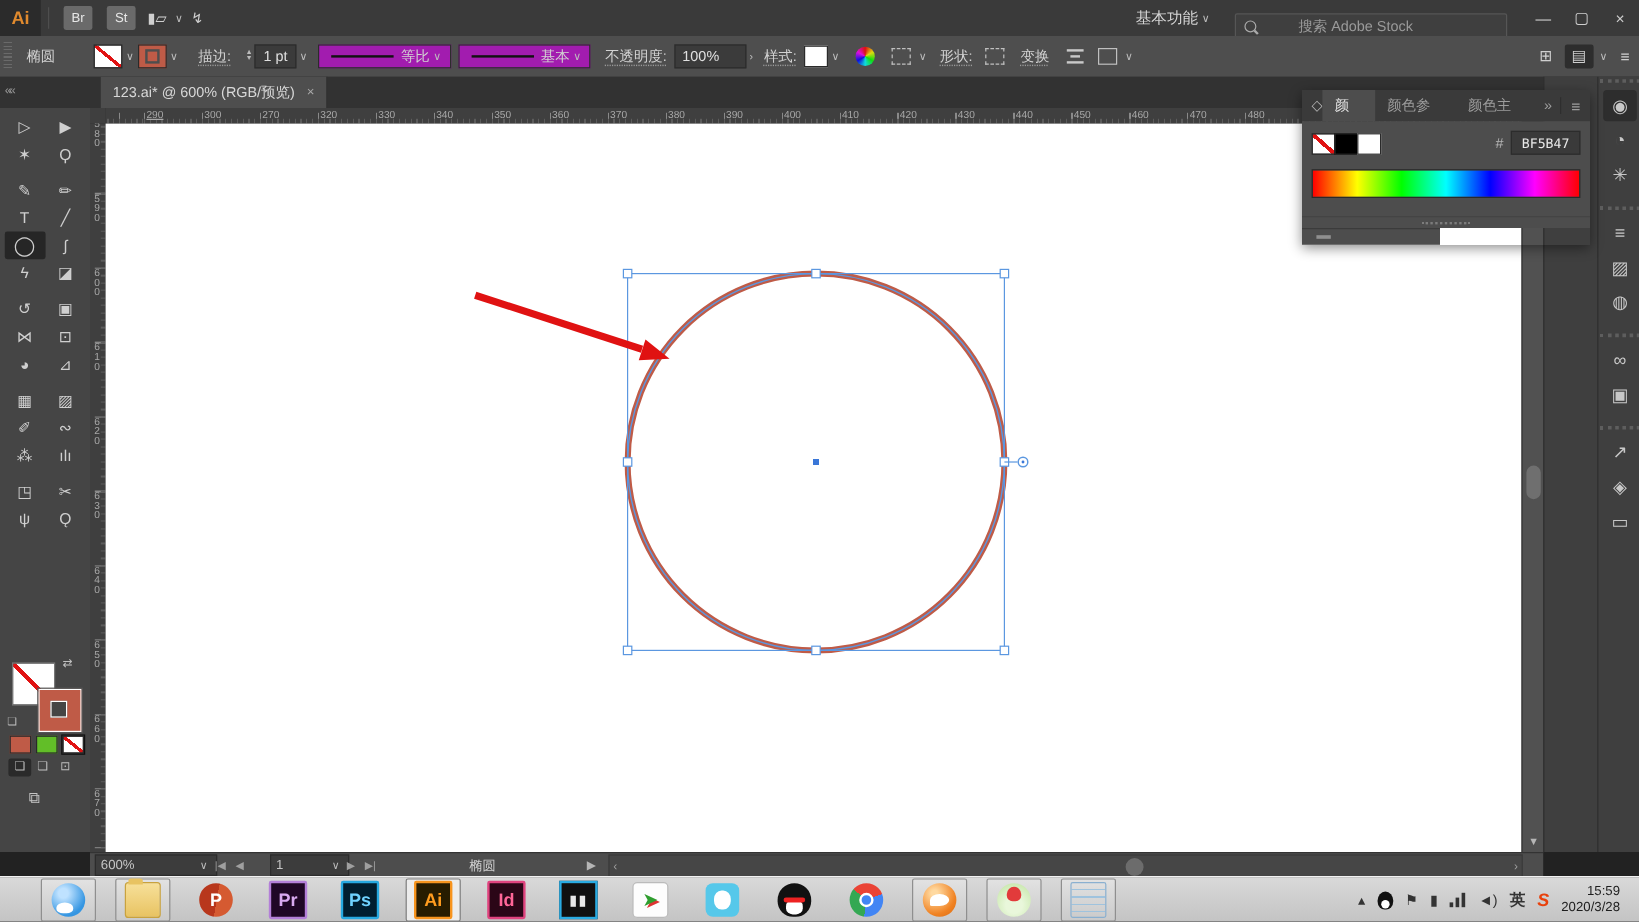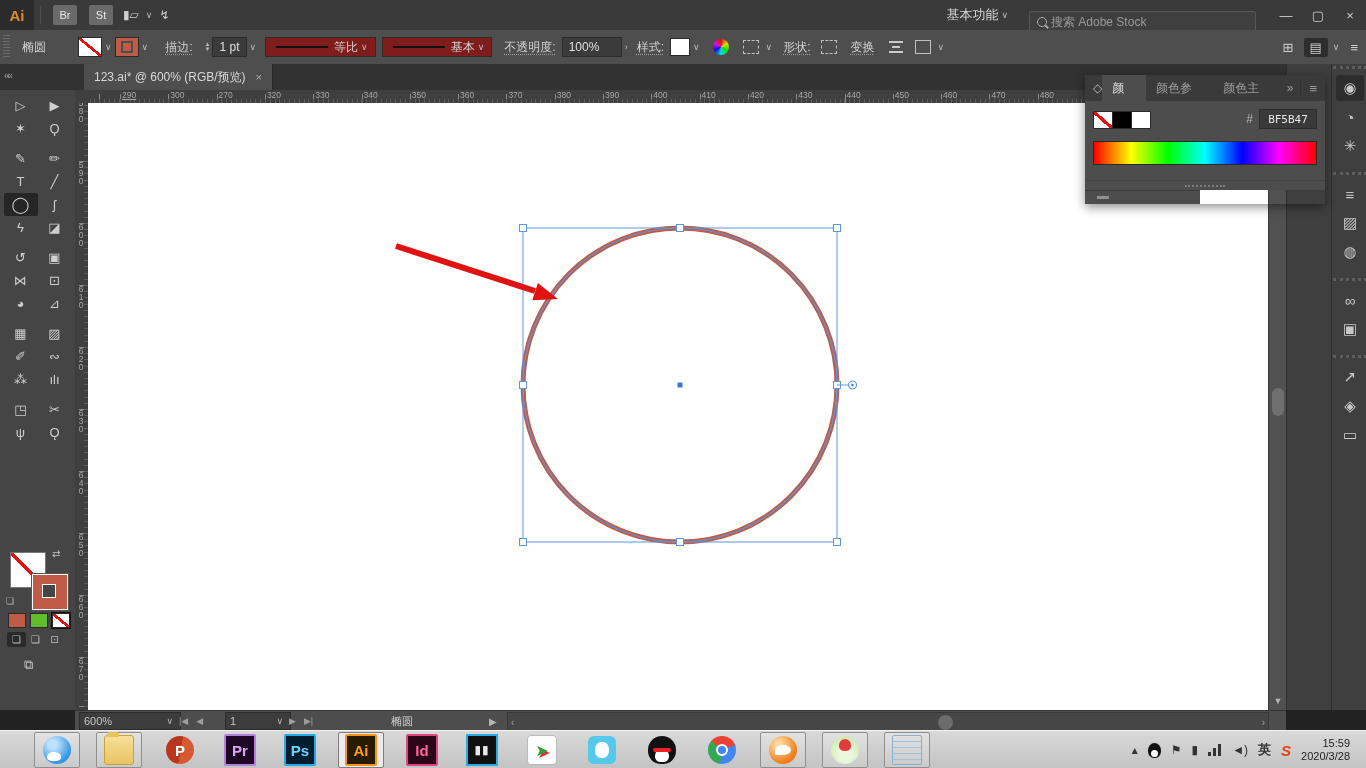--- a/index.html
+++ b/index.html
@@ -9,36 +9,36 @@
   
   #titlebar{position:absolute;left:0;top:0;width:1366px;height:30px;background:#3a3a3a;display:flex;align-items:center;}
   #ai-logo{width:34px;height:30px;background:#2b2b2b;color:#e08a2e;font-weight:bold;font-size:15px;display:flex;align-items:center;justify-content:center;}
   #menubar{display:flex;align-items:center;height:30px;margin-left:8px;}
   .menu-item{padding:0 13px;line-height:30px;font-size:13px;color:#d9d9d9;cursor:default;}
   .tb-sep{width:1px;height:18px;background:#4e4e4e;margin:0 6px;}
   .mini-app{width:24px;height:20px;background:#6a6a6a;color:#e8e8e8;font-size:11px;display:flex;align-items:center;justify-content:center;border-radius:2px;margin:0 6px;}
   .ws-icon{color:#cfcfcf;font-size:12px;margin:0 4px;}
   .caret{color:#bdbdbd;font-size:9px;margin:0 3px;}
   #workspace{margin-left:auto;display:flex;align-items:center;}
-  #search-box{width:225px;height:20px;background:#3f3f3f;border:1px solid #565656;border-radius:2px;margin:14px 14px 0 18px;display:flex;align-items:center;color:#9a9a9a;font-size:12px;}
+  #search-box{width:225px;height:20px;background:#3f3f3f;border:1px solid #565656;border-radius:2px;margin:14px 14px 0 18px;display:flex;align-items:center;color:#9a9a9a;font-size:12px;gap:31px;}
   .mag{width:8px;height:8px;border:1.5px solid #aaa;border-radius:50%;margin:0 4px 0 7px;position:relative;}
   .mag::after{content:"";position:absolute;width:4px;height:1.5px;background:#aaa;transform:rotate(45deg);left:7px;top:8px;}
   .winbtn{width:32px;height:30px;display:flex;align-items:center;justify-content:center;color:#cfcfcf;font-size:13px;}
   
   #controlbar{position:absolute;left:0;top:30px;width:1366px;height:34px;background:#4e4e4e;border-bottom:1px solid #2e2e2e;display:flex;align-items:center;font-size:12px;color:#d2d2d2;}
   .grip{width:7px;height:24px;margin:0 6px 0 3px;background:repeating-linear-gradient(to bottom,#6a6a6a 0 1px,transparent 1px 3px);}
   .cb-label{margin:0 6px;white-space:nowrap;}
   .cb-ulabel{margin:0 6px;white-space:nowrap;text-decoration:underline dotted #9a9a9a;text-underline-offset:3px;}
   .swatch{width:22px;height:18px;border:1px solid #2a2a2a;background:#fff;position:relative;}
   .swatch.none{background:linear-gradient(to top right,#fff 45%,#e01212 45%,#e01212 55%,#fff 55%);}
   .swatch.strokecol{background:var(--stroke);}
   .swatch.strokecol::after{content:"";position:absolute;left:5px;top:3px;width:8px;height:8px;border:2px solid #4e4e4e;background:transparent;}
   .stepper{display:flex;flex-direction:column;font-size:6px;color:#bbb;line-height:5px;margin:0 2px 0 6px;}
   .field{height:18px;background:#3b3b3b;border:1px solid #2c2c2c;display:flex;align-items:center;padding:0 6px;color:#e0e0e0;}
-  .combo{display:flex;align-items:center;border:1px solid #2c2c2c;background:#7f1d1d;height:18px;padding:0 4px;margin-left:6px;}
+  .combo{display:flex;align-items:center;border:1px solid #2c2c2c;background:#a21caf;height:18px;padding:0 4px;margin-left:6px;}
   .lineprev{width:52px;height:2px;background:#111;margin:0 6px;}
   .wheel{width:16px;height:16px;border-radius:50%;margin:0 10px;background:conic-gradient(#f00,#ff0,#0f0,#0ff,#00f,#f0f,#f00);opacity:.8;}
   .dashedbox{width:14px;height:12px;border:1px dashed #c0c0c0;margin:0 4px;}
   .alignicon{width:14px;height:12px;margin:0 8px;background:
      linear-gradient(#c9c9c9,#c9c9c9) 0 0/14px 2px no-repeat,
      linear-gradient(#c9c9c9,#c9c9c9) 3px 5px/8px 2px no-repeat,
      linear-gradient(#c9c9c9,#c9c9c9) 0 10px/14px 2px no-repeat;}
   .cb-right{margin-left:auto;display:flex;align-items:center;}
   .cb-icon{font-size:13px;color:#cfcfcf;padding:2px 6px;margin:0 2px;}
   .cb-icon.hl{background:#2d2d2d;border-radius:2px;}

